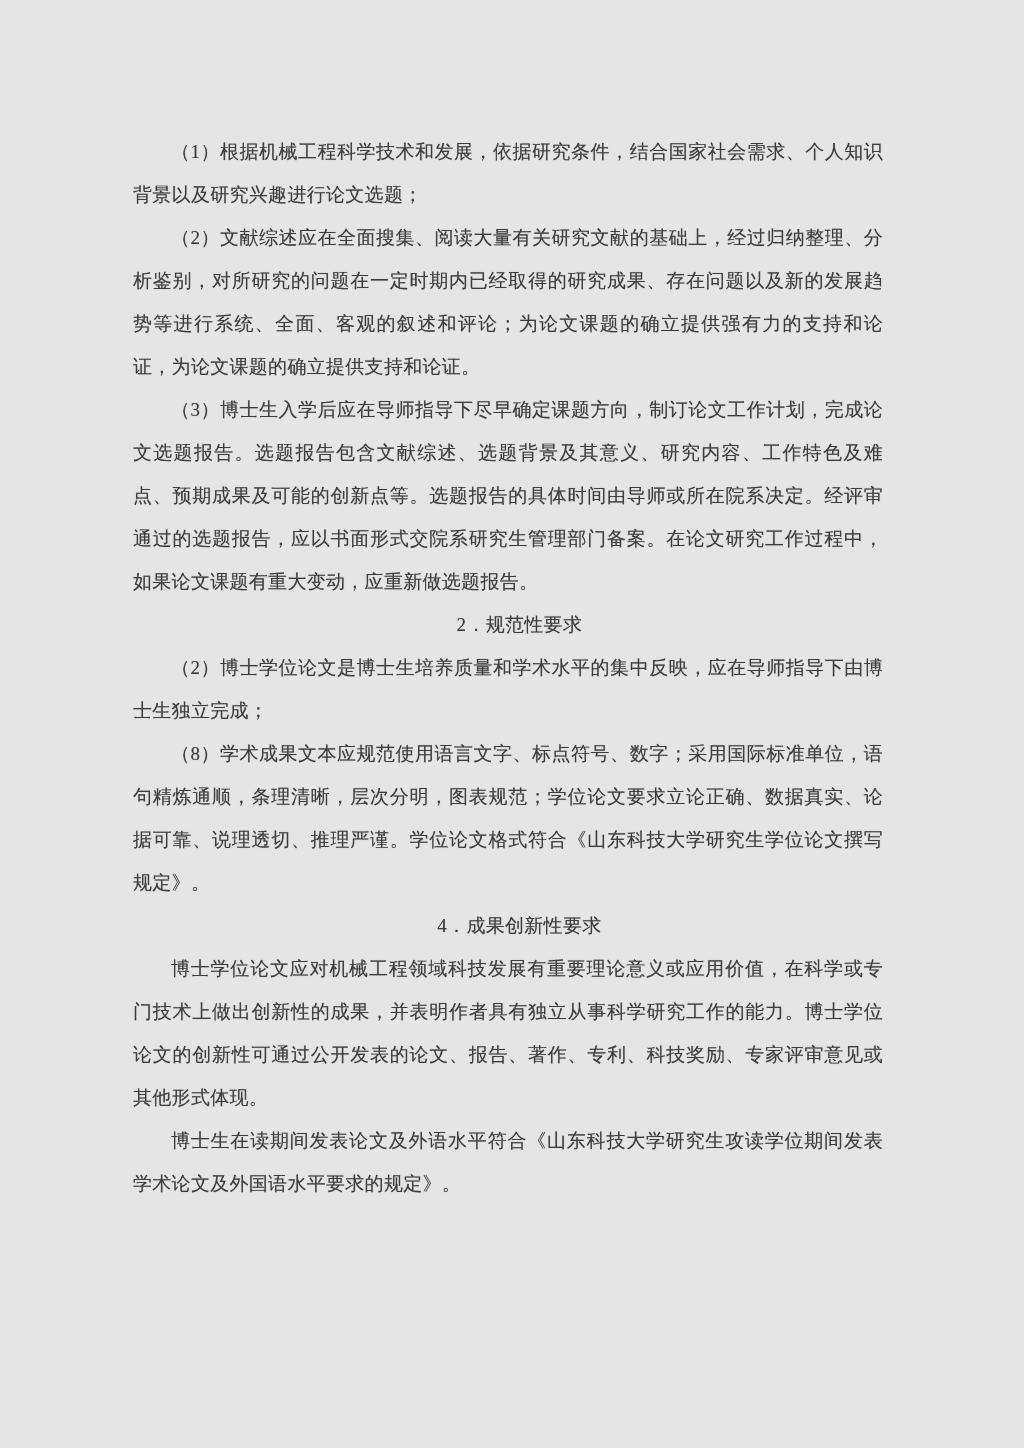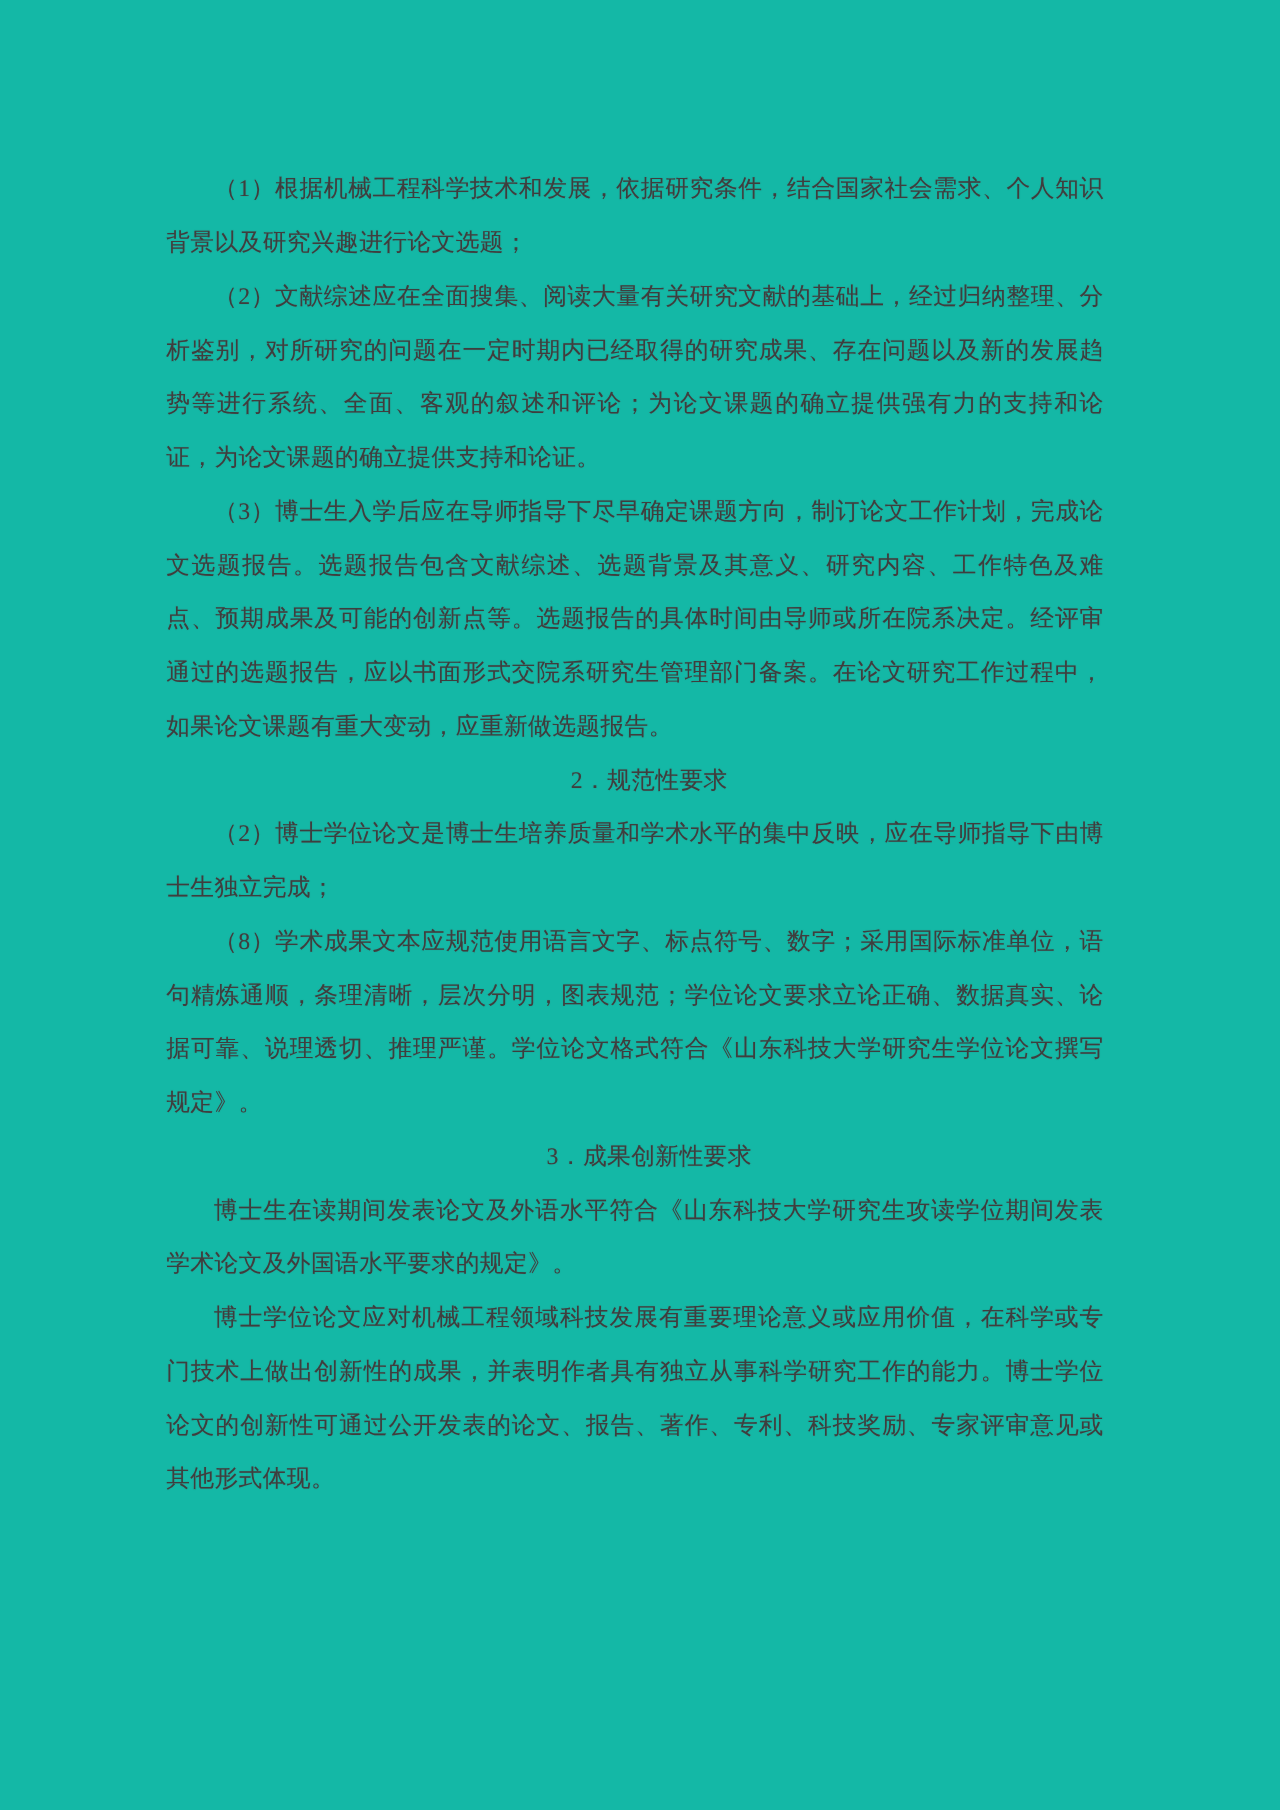--- a/index.html
+++ b/index.html
@@ -12,21 +12,21 @@
     height: 1448px;
     overflow: hidden;
     position: relative;
     font-family: "Liberation Serif", "DejaVu Serif", serif;
   }
   .page {
     position: absolute;
     left: 0; top: 0;
     width: 1024px;
     height: 1448px;
-    background: #14b8a6;
+    background: #e5e5e5;
   }
   .text-block {
     position: absolute;
     left: 133px;
     top: 130px;
     width: 750px;
   }
   .para {
     margin: 0;
     padding: 0;
@@ -51,17 +51,17 @@
 
 <div class="page">
   <div class="text-block">
 
   <p class="para body">（1）根据机械工程科学技术和发展，依据研究条件，结合国家社会需求、个人知识背景以及研究兴趣进行论文选题；</p>
       <p class="para body">（2）文献综述应在全面搜集、阅读大量有关研究文献的基础上，经过归纳整理、分析鉴别，对所研究的问题在一定时期内已经取得的研究成果、存在问题以及新的发展趋势等进行系统、全面、客观的叙述和评论；为论文课题的确立提供强有力的支持和论证，为论文课题的确立提供支持和论证。</p>
       <p class="para body">（3）博士生入学后应在导师指导下尽早确定课题方向，制订论文工作计划，完成论文选题报告。选题报告包含文献综述、选题背景及其意义、研究内容、工作特色及难点、预期成果及可能的创新点等。选题报告的具体时间由导师或所在院系决定。经评审通过的选题报告，应以书面形式交院系研究生管理部门备案。在论文研究工作过程中，如果论文课题有重大变动，应重新做选题报告。</p>
       <p class="para heading">2．规范性要求</p>
       <p class="para body">（2）博士学位论文是博士生培养质量和学术水平的集中反映，应在导师指导下由博士生独立完成；</p>
       <p class="para body">（8）学术成果文本应规范使用语言文字、标点符号、数字；采用国际标准单位，语句精炼通顺，条理清晰，层次分明，图表规范；学位论文要求立论正确、数据真实、论据可靠、说理透切、推理严谨。学位论文格式符合《山东科技大学研究生学位论文撰写规定》。</p>
-      <p class="para heading">3．成果创新性要求</p>
+      <p class="para heading">4．成果创新性要求</p>
+      <p class="para body">博士学位论文应对机械工程领域科技发展有重要理论意义或应用价值，在科学或专门技术上做出创新性的成果，并表明作者具有独立从事科学研究工作的能力。博士学位论文的创新性可通过公开发表的论文、报告、著作、专利、科技奖励、专家评审意见或其他形式体现。</p>
       <p class="para body">博士生在读期间发表论文及外语水平符合《山东科技大学研究生攻读学位期间发表学术论文及外国语水平要求的规定》。</p>
-      <p class="para body">博士学位论文应对机械工程领域科技发展有重要理论意义或应用价值，在科学或专门技术上做出创新性的成果，并表明作者具有独立从事科学研究工作的能力。博士学位论文的创新性可通过公开发表的论文、报告、著作、专利、科技奖励、专家评审意见或其他形式体现。</p>
     </div>
 </div>
 
 </body></html>

